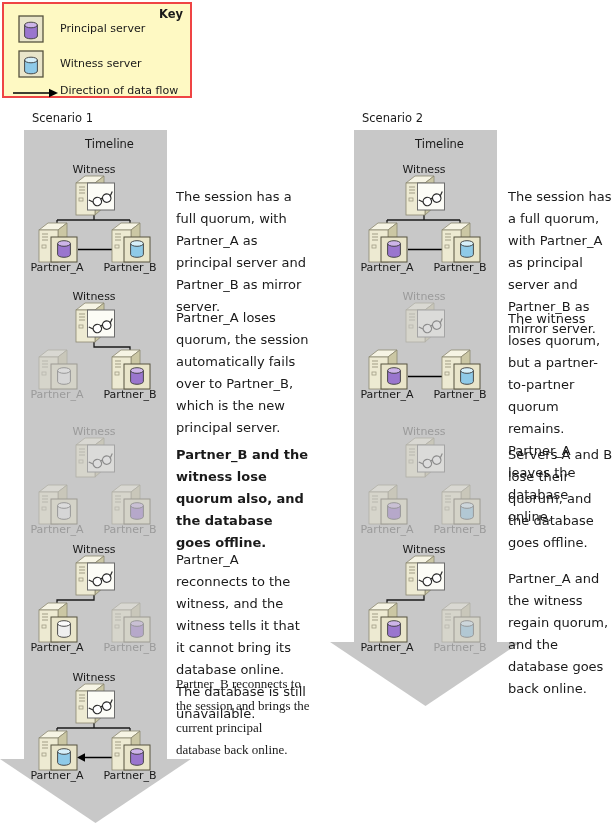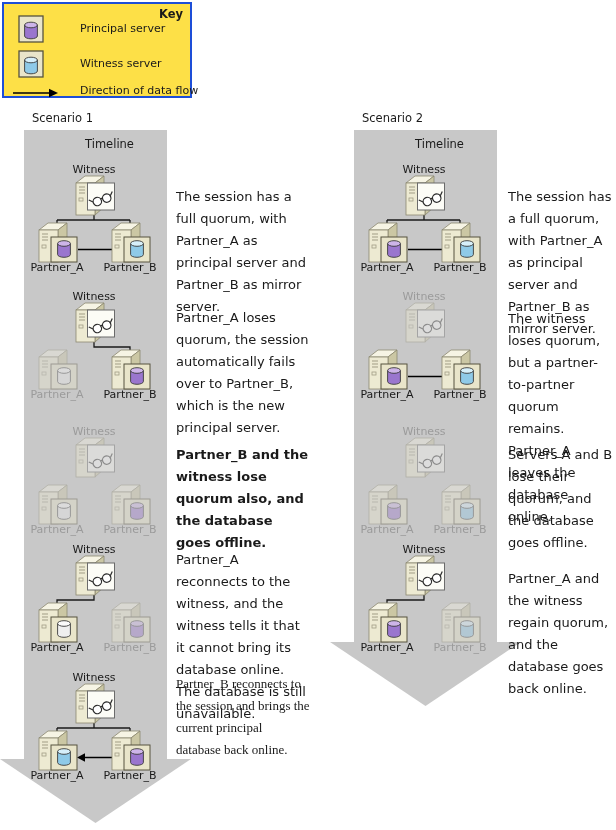--- a/index.html
+++ b/index.html
@@ -1,24 +1,24 @@
 <!DOCTYPE html>
 <html><head>
 <meta charset="utf-8">
 <style>
   html,body{margin:0;padding:0;background:#fff;}
   .canvas{
     position:relative;width:616px;height:830px;overflow:hidden;background:#fff;
     font-family:"DejaVu Sans","Liberation Sans",sans-serif;color:#1a1a1a;
   }
   
-  .key-box{position:absolute;left:2px;top:2px;width:186px;height:92px;background:#fde047;border:2px solid #1d4ed8;}
+  .key-box{position:absolute;left:2px;top:2px;width:186px;height:92px;background:#fef9c3;border:2px solid #ef4444;}
   .key-title{position:absolute;right:7px;top:3px;font-size:11.5px;font-weight:bold;}
   .key-icon{position:absolute;left:14px;}
-  .key-label{position:absolute;left:56px;font-size:11px;white-space:nowrap;margin-left:20px;}
+  .key-label{position:absolute;left:56px;font-size:11px;white-space:nowrap;}
   
   .scenario-title{position:absolute;font-size:11.5px;white-space:nowrap;}
   
   .band{position:absolute;width:143px;}
   .flare{position:absolute;}
   .timeline-label{position:absolute;width:171px;text-align:center;font-size:11.5px;}
   
   .stage{position:absolute;width:169px;height:114px;}
   .srv-label{position:absolute;font-size:11px;text-align:center;white-space:nowrap;z-index:3;}
   .icon{position:absolute;z-index:2;line-height:0;}

